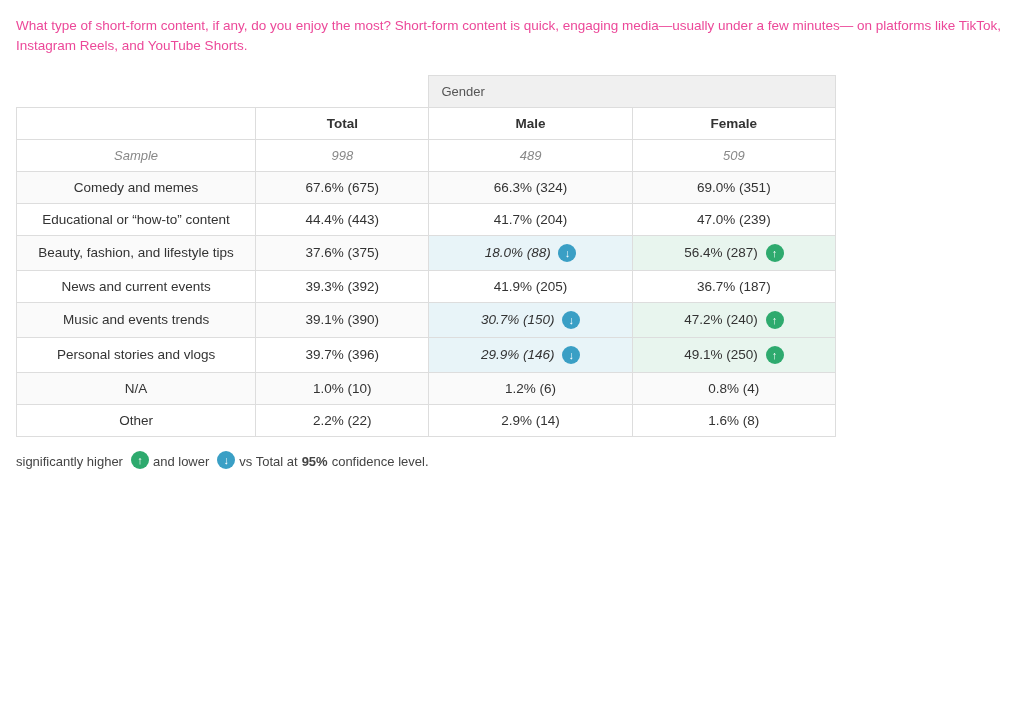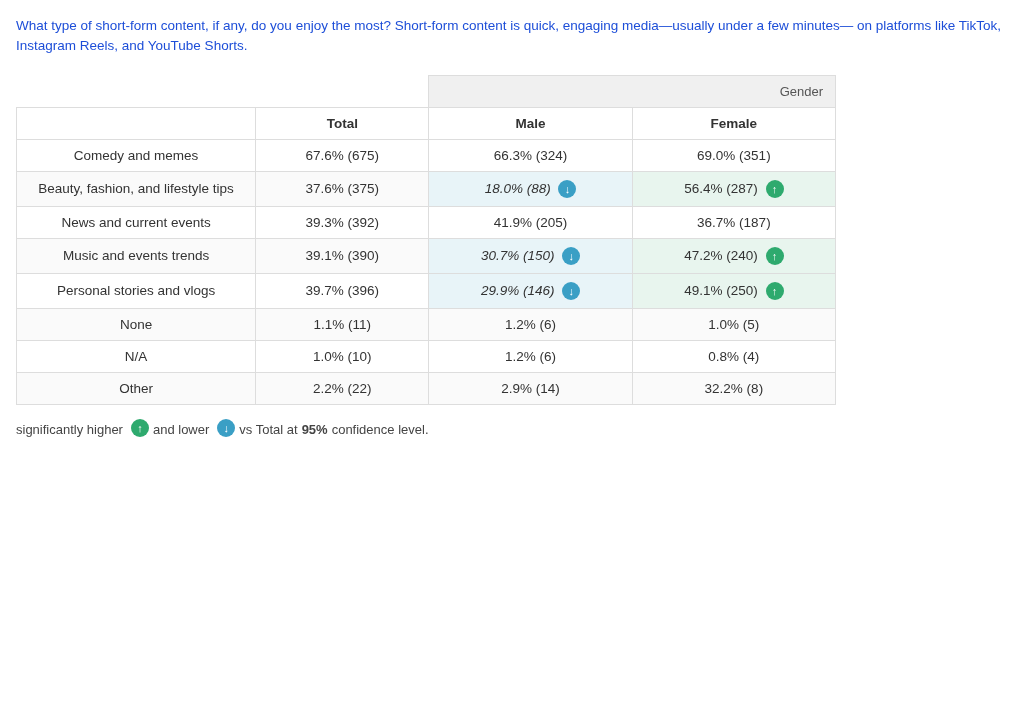--- a/index.html
+++ b/index.html
@@ -9,21 +9,21 @@
       color: #333;
       background: #fff;
       padding: 16px;
       width: 1024px;
       min-height: 701px;
     }
     .question {
       font-size: 13.5px;
       line-height: 1.5;
       margin-bottom: 18px;
-      color: #1d4ed8;
+      color: #ec4899;
     }
     .table-wrapper {
       width: 100%;
       max-width: 820px;
     }
     table {
       border-collapse: collapse;
       width: 100%;
     }
     th, td {
@@ -41,21 +41,21 @@
     }
     .col-male {
       width: 170px;
     }
     .col-female {
       width: 170px;
       margin-top: 21px;
     }
     .gender-header {
       background: #f0f0f0;
-      text-align: right;
+      text-align: left;
       font-weight: normal;
       font-size: 13px;
       color: #555;
       border-bottom: none;
     }
     .col-header {
       font-weight: bold;
       font-size: 13.5px;
       background: #fff;
     }
@@ -134,27 +134,39 @@
         <th class="gender-header col-male" colspan="2">Gender</th>
       </tr>
       <tr>
         <th class="col-header col-label"></th>
         <th class="col-header col-total">Total</th>
         <th class="col-header col-male">Male</th>
         <th class="col-header col-female">Female</th>
       </tr>
     </thead>
     <tbody id="table-body">
+    <tr class="sample-row">
+    <td>Sample</td>
+    <td>998</td>
+    <td>489</td>
+    <td>509</td>
+  </tr>
         <tr class="data-row">
       <td>Comedy and memes</td>
       <td>67.6% (675)</td>
       <td class="">66.3% (324) </td>
       <td class="">69.0% (351) </td>
     </tr>
         <tr class="data-row">
+      <td>Educational or “how-to” content</td>
+      <td>44.4% (443)</td>
+      <td class="">41.7% (204) </td>
+      <td class="">47.0% (239) </td>
+    </tr>
+        <tr class="data-row">
       <td>Beauty, fashion, and lifestyle tips</td>
       <td>37.6% (375)</td>
       <td class="highlight-blue">18.0% (88) <span class="badge badge-down">↓</span></td>
       <td class="highlight-green">56.4% (287) <span class="badge badge-up">↑</span></td>
     </tr>
         <tr class="data-row">
       <td>News and current events</td>
       <td>39.3% (392)</td>
       <td class="">41.9% (205) </td>
       <td class="">36.7% (187) </td>
@@ -165,36 +177,30 @@
       <td class="highlight-blue">30.7% (150) <span class="badge badge-down">↓</span></td>
       <td class="highlight-green">47.2% (240) <span class="badge badge-up">↑</span></td>
     </tr>
         <tr class="data-row">
       <td>Personal stories and vlogs</td>
       <td>39.7% (396)</td>
       <td class="highlight-blue">29.9% (146) <span class="badge badge-down">↓</span></td>
       <td class="highlight-green">49.1% (250) <span class="badge badge-up">↑</span></td>
     </tr>
         <tr class="data-row">
-      <td>None</td>
-      <td>1.1% (11)</td>
-      <td class="">1.2% (6) </td>
-      <td class="">1.0% (5) </td>
-    </tr>
-        <tr class="data-row">
       <td>N/A</td>
       <td>1.0% (10)</td>
       <td class="">1.2% (6) </td>
       <td class="">0.8% (4) </td>
     </tr>
         <tr class="data-row">
       <td>Other</td>
       <td>2.2% (22)</td>
       <td class="">2.9% (14) </td>
-      <td class="">32.2% (8) </td>
+      <td class="">1.6% (8) </td>
     </tr>
       </tbody>
   </table>
 </div>
 
 <div class="footer-note">
   <span>significantly higher</span>
   <span class="badge badge-up">↑</span>
   <span>and lower</span>
   <span class="badge badge-down">↓</span>

